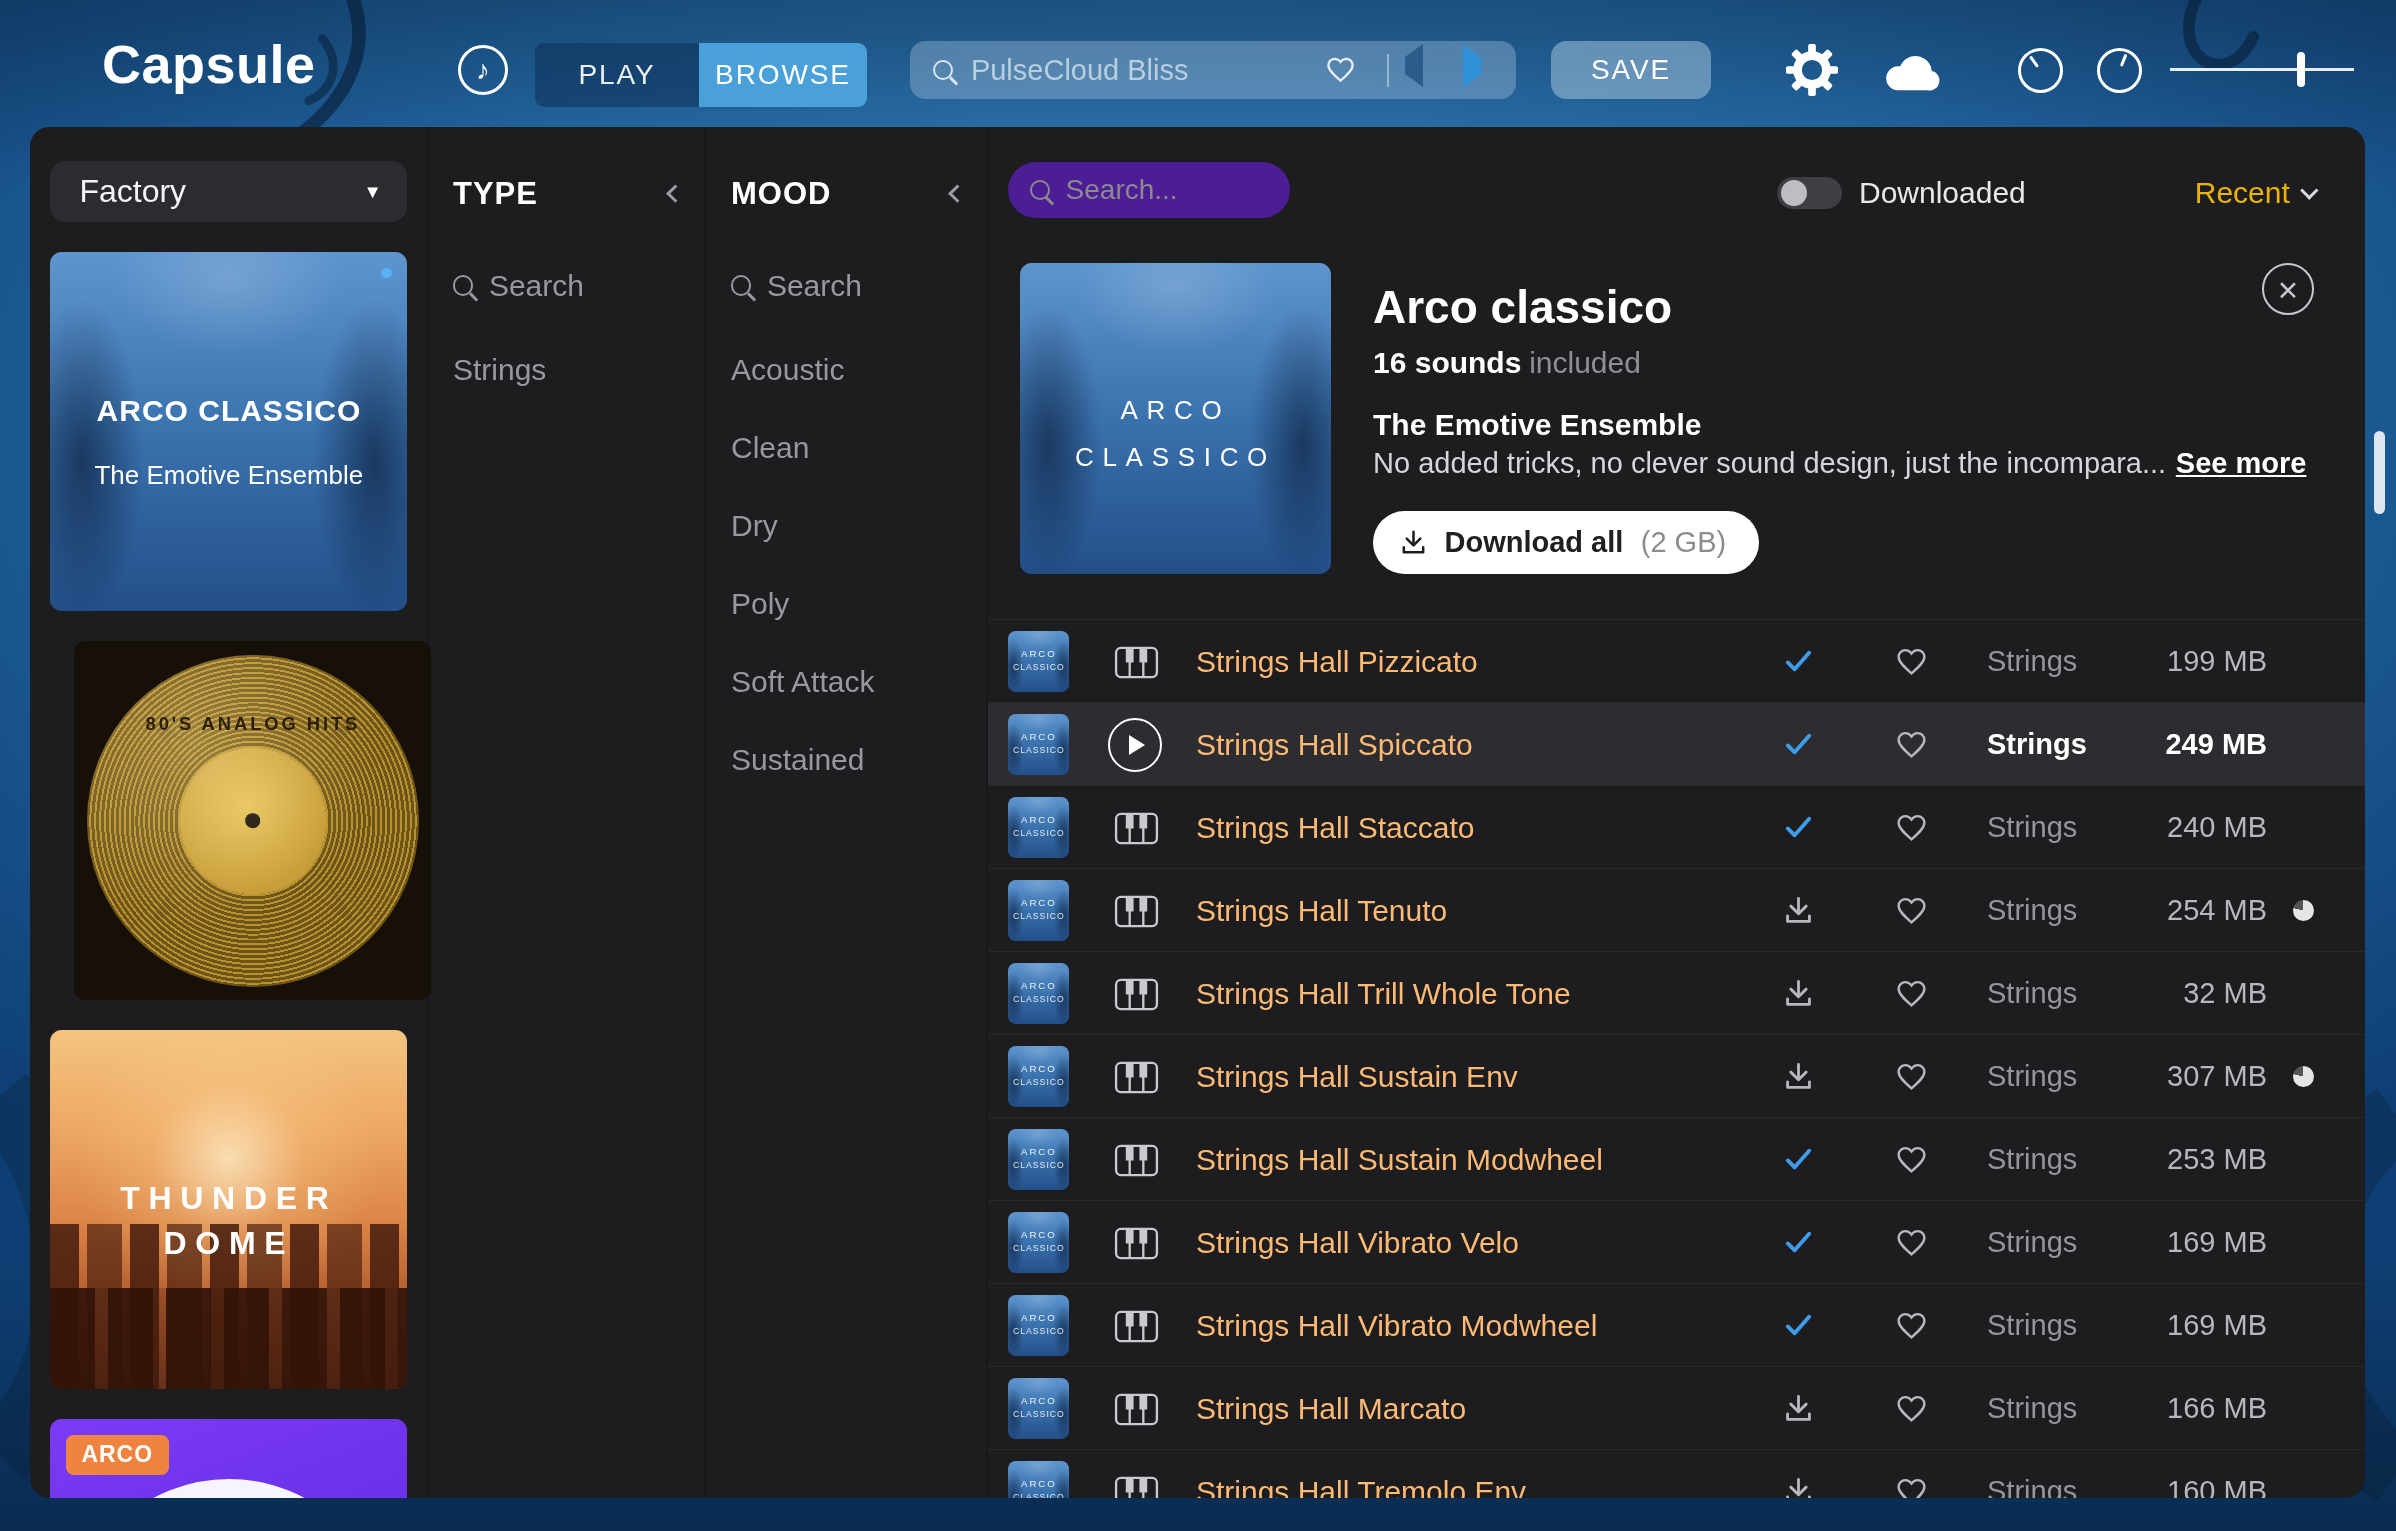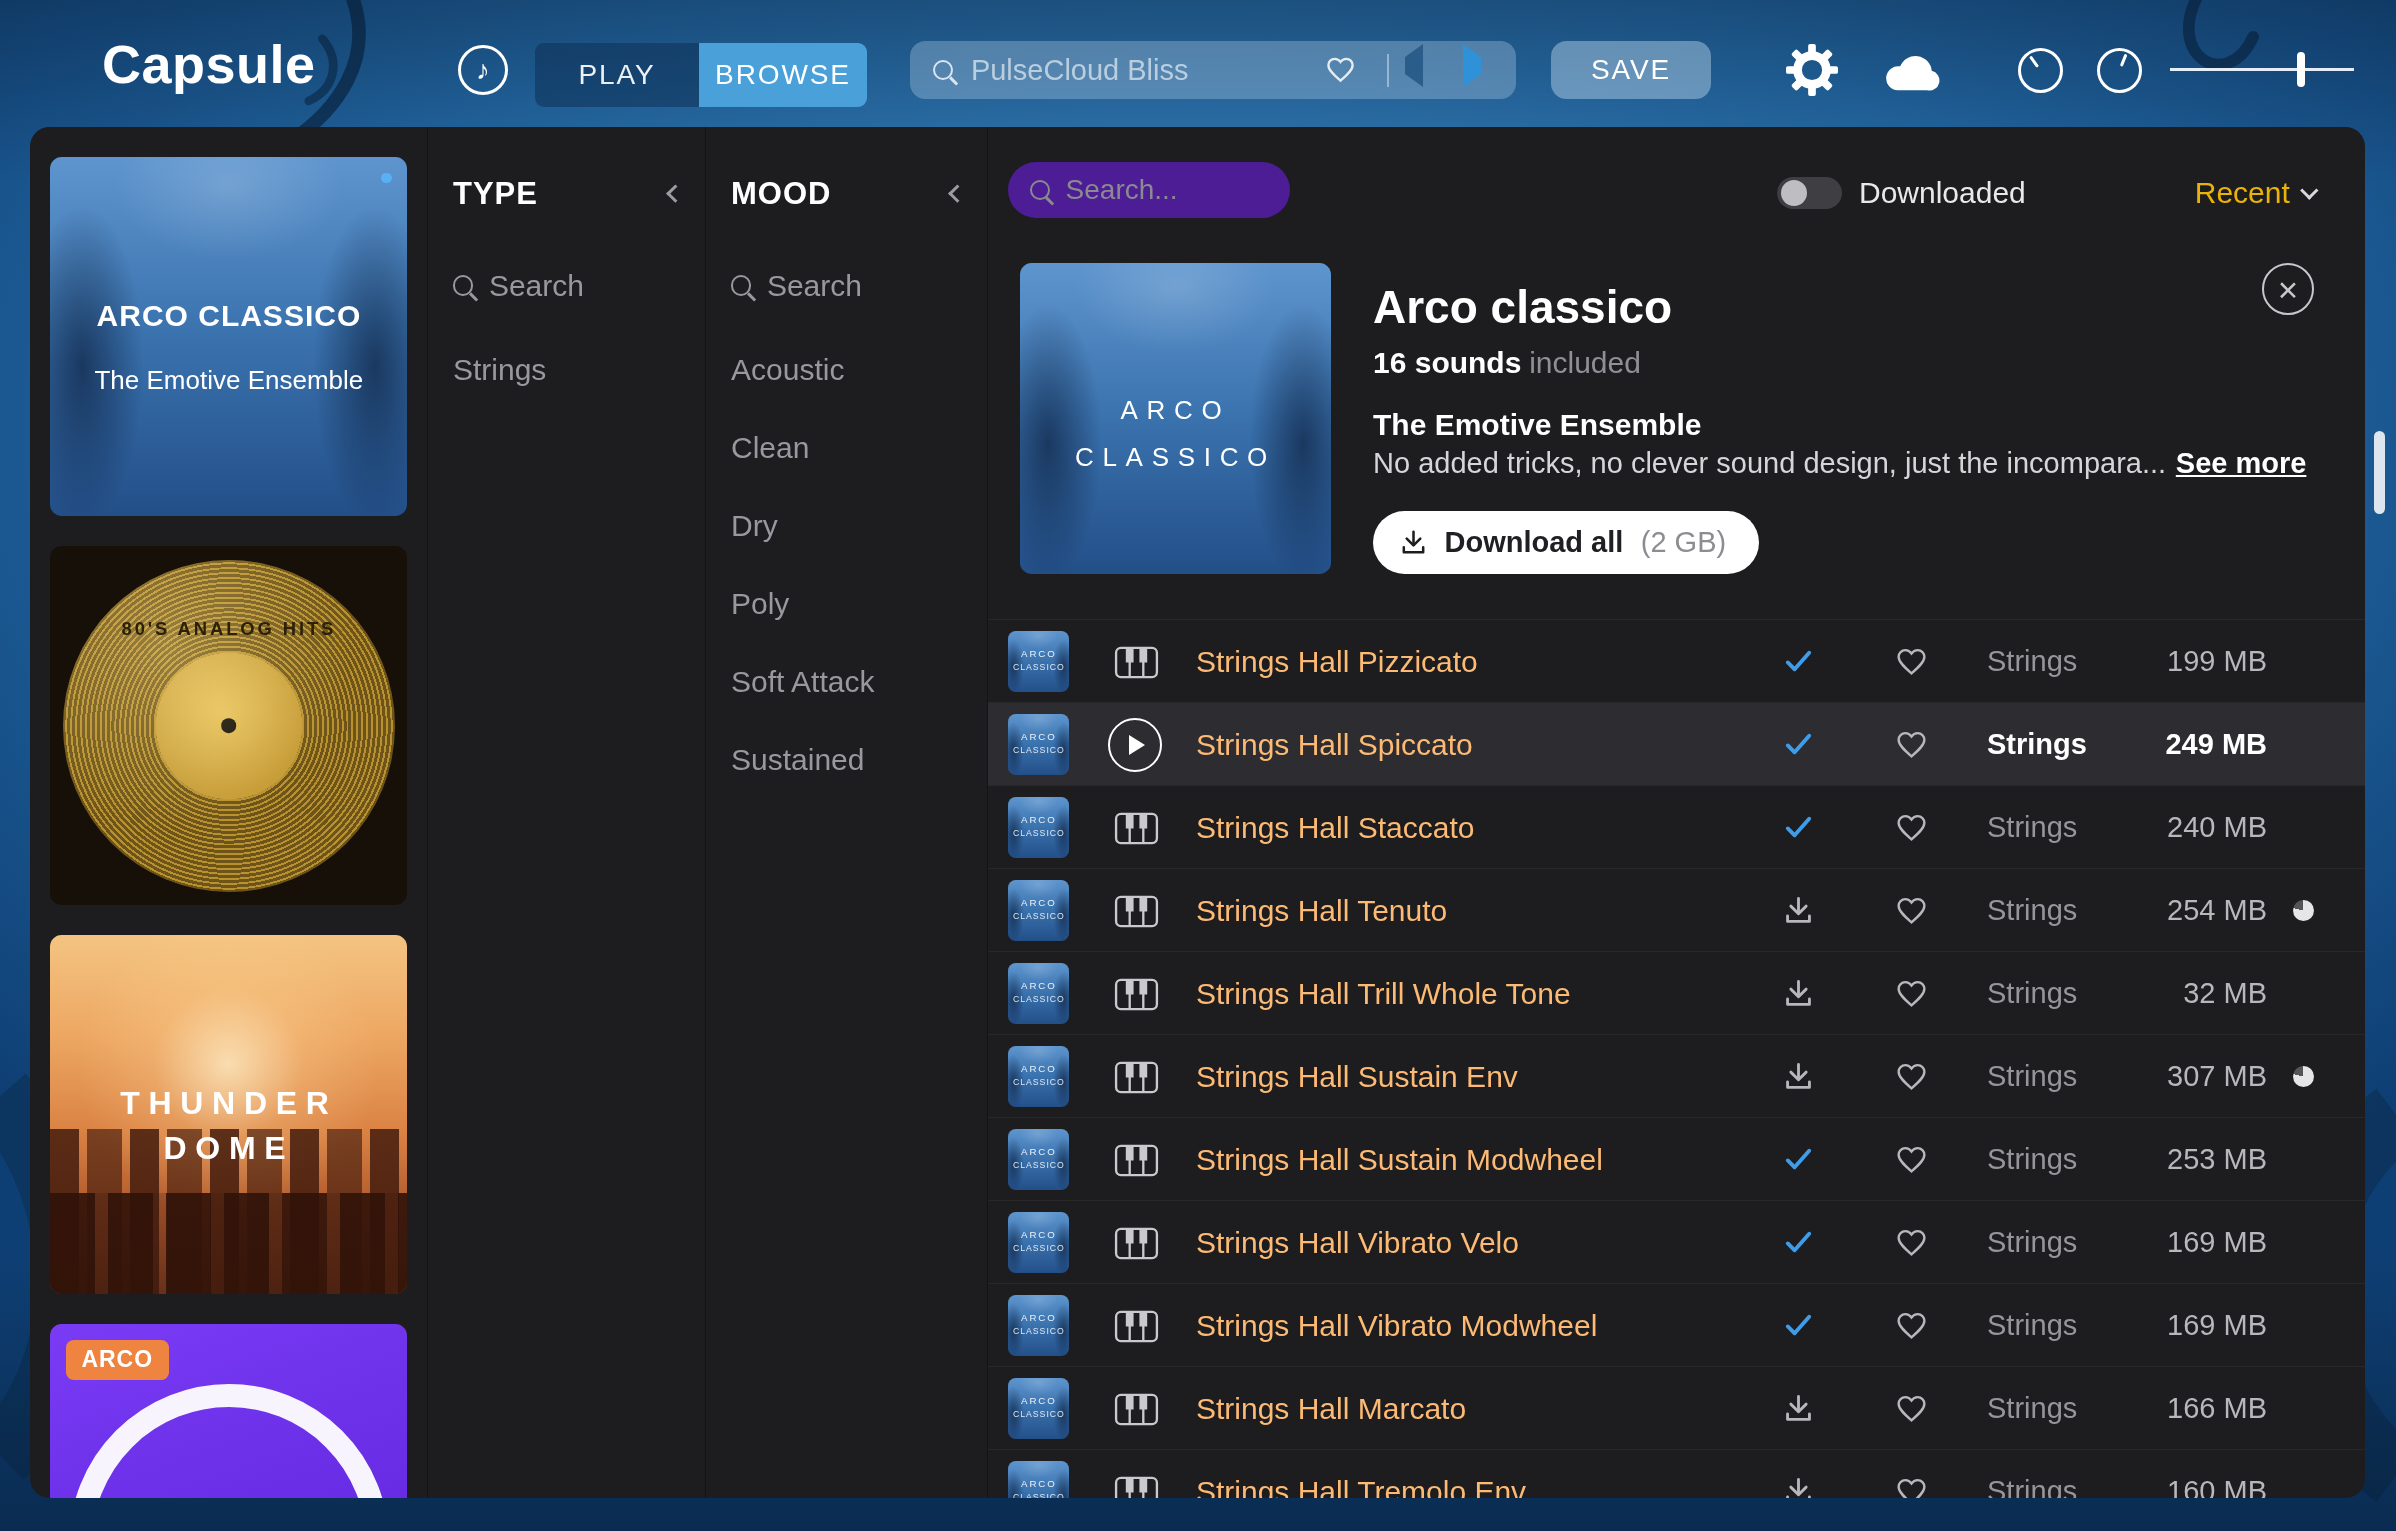--- a/index.html
+++ b/index.html
@@ -62,21 +62,21 @@
   .tiles { margin:30px 20.4px 0; display:flex; flex-direction:column; gap:30px; }
   .tile { position:relative; width:357px; height:359px; border-radius:11.6px; overflow:hidden; flex:none; }
   .art { background:linear-gradient(180deg,#5e95ce 0%, #3a72ae 50%, #234f88 100%); }
   .art::before { content:""; position:absolute; inset:0;
     background: radial-gradient(24% 62% at 9% 58%, rgba(7,22,48,.6), transparent 72%),
                 radial-gradient(24% 62% at 91% 58%, rgba(7,22,48,.6), transparent 72%),
                 radial-gradient(46% 30% at 50% 8%, rgba(255,255,255,.16), transparent 70%); }
   .tile-dot { position:absolute; top:15.5px; right:15.5px; width:10.7px; height:10.7px; border-radius:50%; background:#57b1f2; z-index:2; }
   .tile-title { position:absolute; top:142px; width:100%; text-align:center; font-size:30px; font-weight:700; letter-spacing:1px; z-index:2; }
   .tile-sub { position:absolute; top:208px; width:100%; text-align:center; font-size:26px; z-index:2; }
-  .tile-vinyl { background:#161009; }
+  .tile-vinyl { background:#161009;margin-left:24px; }
   .disc { position:absolute; left:50%; top:50%; transform:translate(-50%,-50%); width:332px; height:332px; border-radius:50%;
     background:repeating-radial-gradient(circle at 50% 50%, #b8922f 0 1.9px, #6e5418 1.9px 4.9px); }
   .disc::after { content:""; position:absolute; inset:0; border-radius:50%;
     background:radial-gradient(circle at 32% 26%, rgba(255,232,160,.3), transparent 55%); }
   .vlabel { position:absolute; left:50%; top:50%; transform:translate(-50%,-50%); width:147px; height:147px; border-radius:50%;
     background:radial-gradient(circle at 45% 40%, #e7c25c, #c69c37 70%); }
   .vhole { position:absolute; left:50%; top:50%; transform:translate(-50%,-50%); width:14.6px; height:14.6px; border-radius:50%; background:#0c0a06; }
   .vinyl-text { position:absolute; top:72px; width:100%; text-align:center; font-size:18.4px; font-weight:700; letter-spacing:2.9px;
     color:#2c2008; z-index:2; }
   .tile-thunder { background:linear-gradient(180deg,#f4c481 0%, #eda763 28%, #da8244 55%, #b05a2e 76%, #76381f 100%); }
@@ -222,20 +222,24 @@
     <div class="knob knob-1"></div>
     <div class="knob knob-2"></div>
 
     <div class="vol-line"></div>
     <div class="vol-handle"></div>
   </div>
 
   <div class="panel">
 
     <div class="sidebar">
+      <div class="factory">
+        <span>Factory</span>
+        <span class="caret-down">▼</span>
+      </div>
       <div class="tiles">
         <div class="tile art">
           <span class="tile-dot"></span>
           <div class="tile-title">ARCO CLASSICO</div>
           <div class="tile-sub">The Emotive Ensemble</div>
         </div>
         <div class="tile tile-vinyl">
           <div class="disc">
             <div class="vlabel">
                 <div class="vhole"></div>

